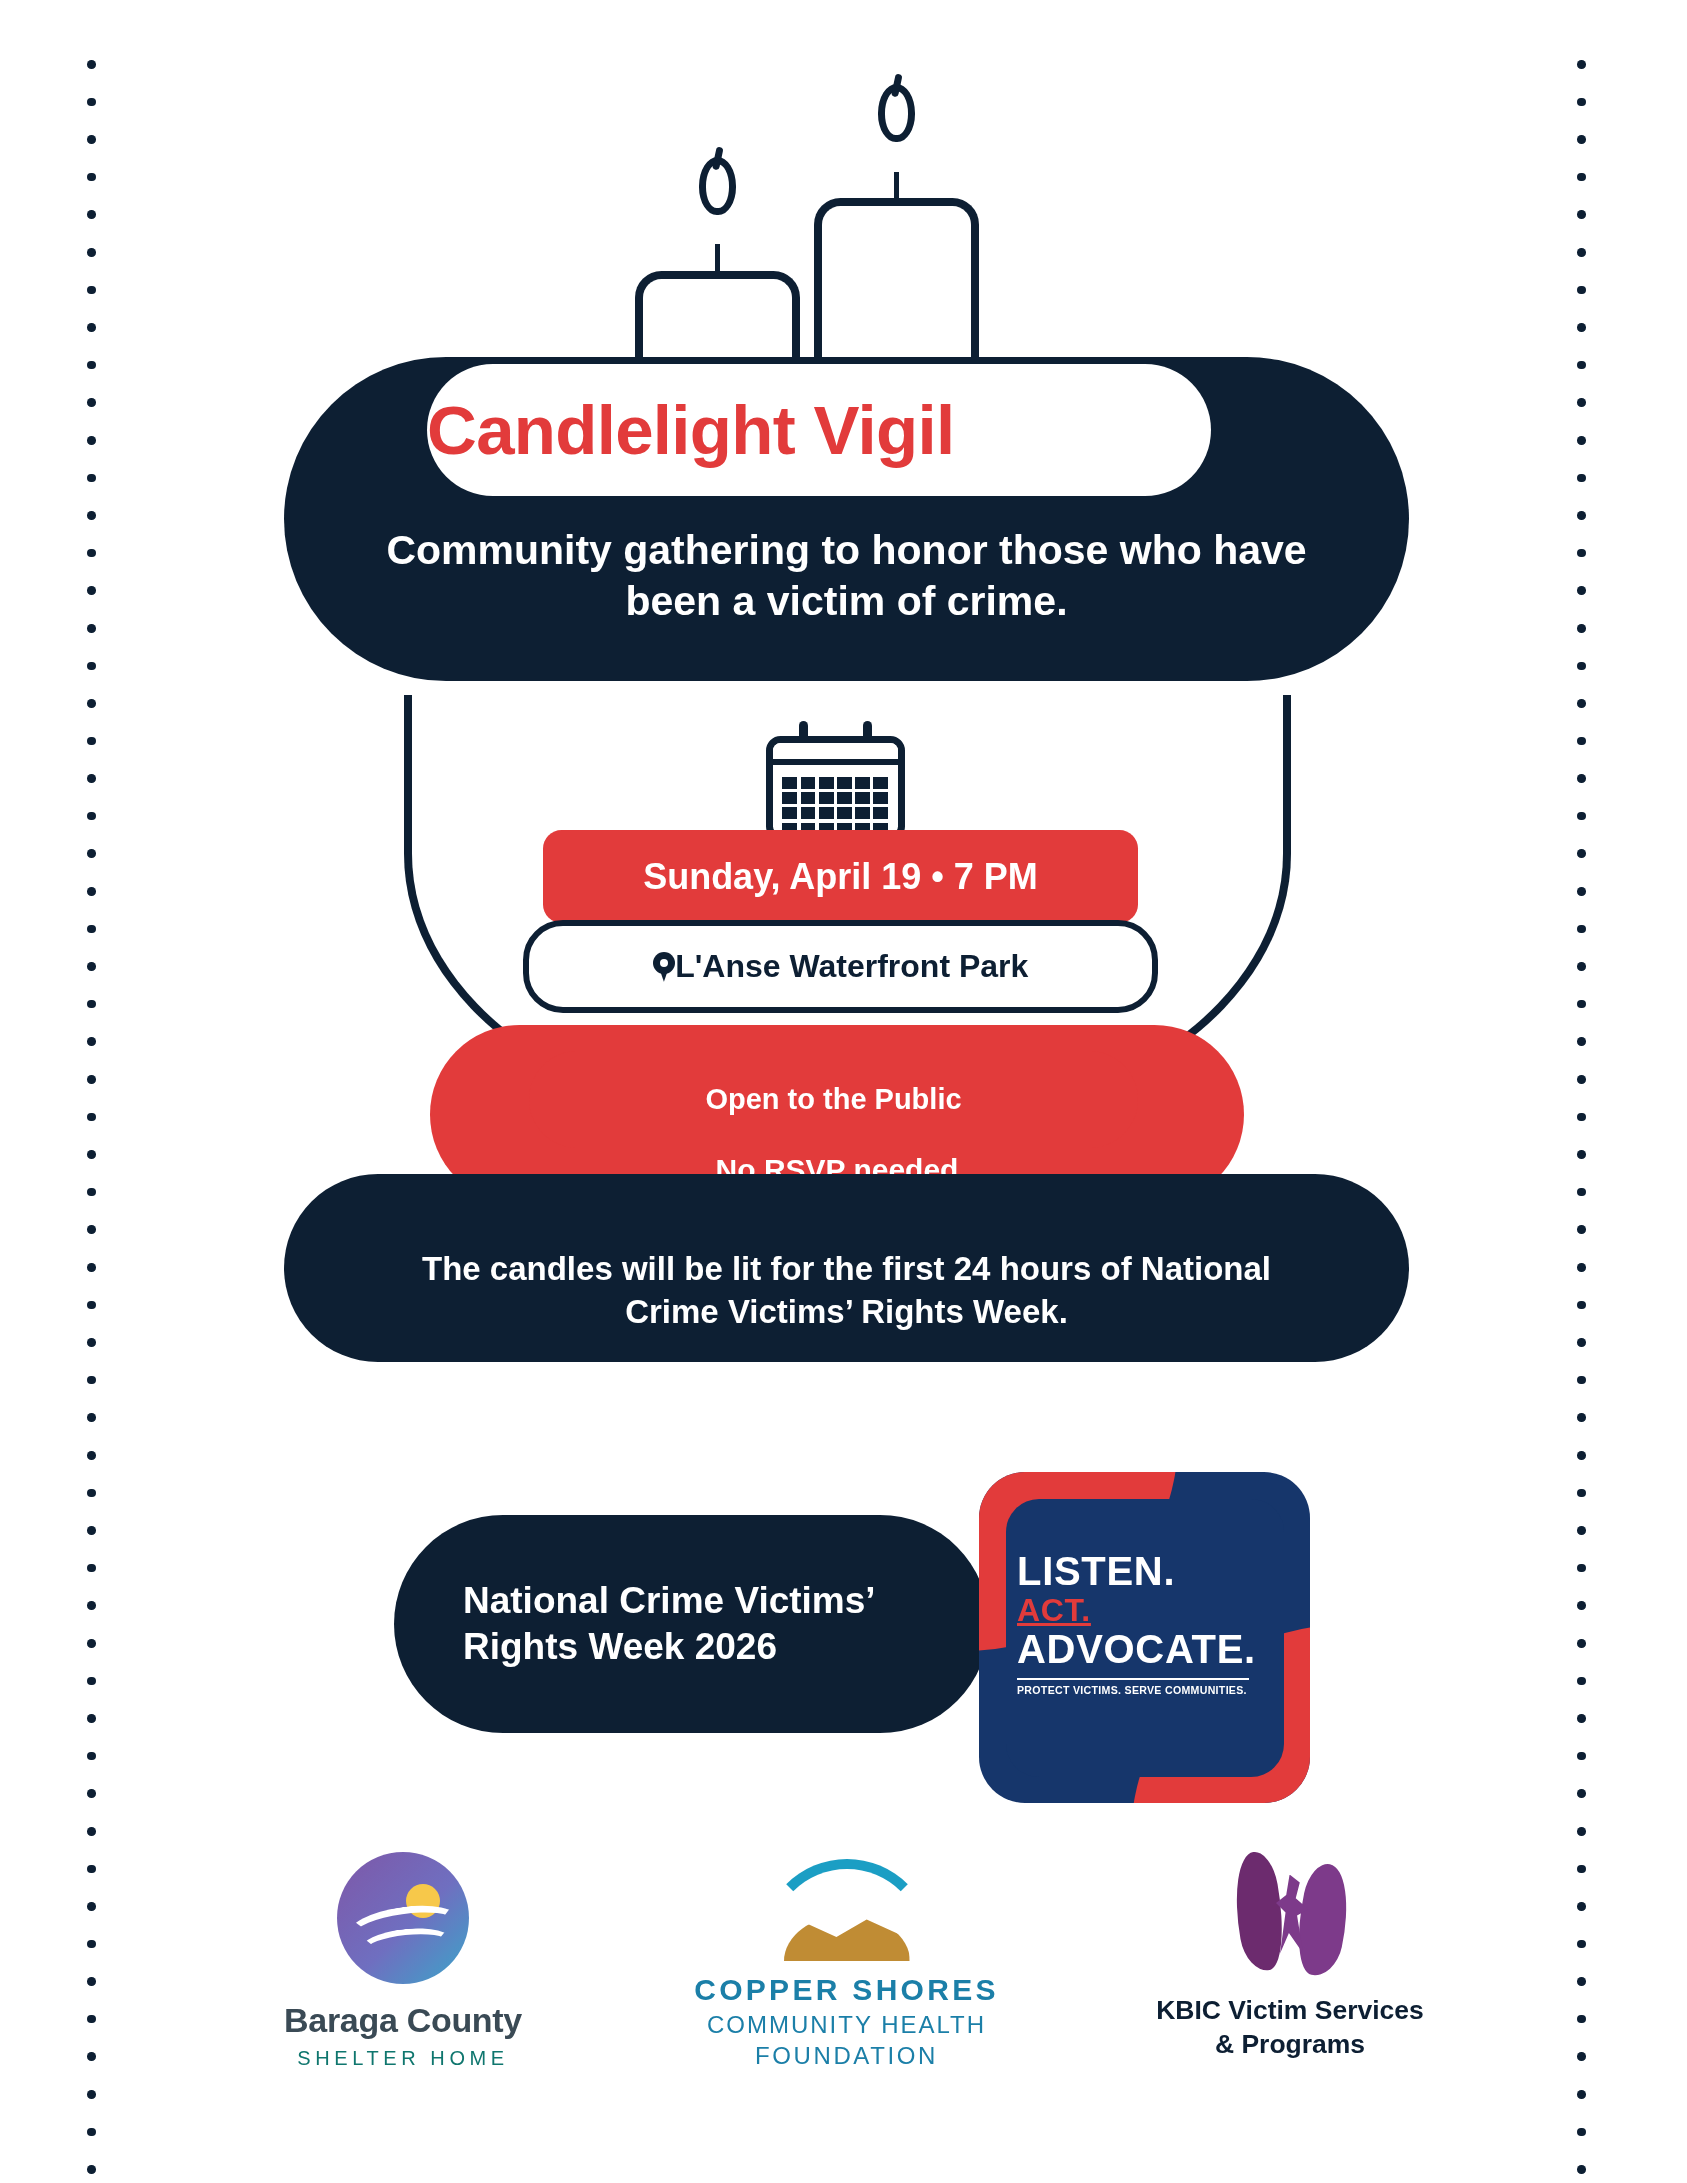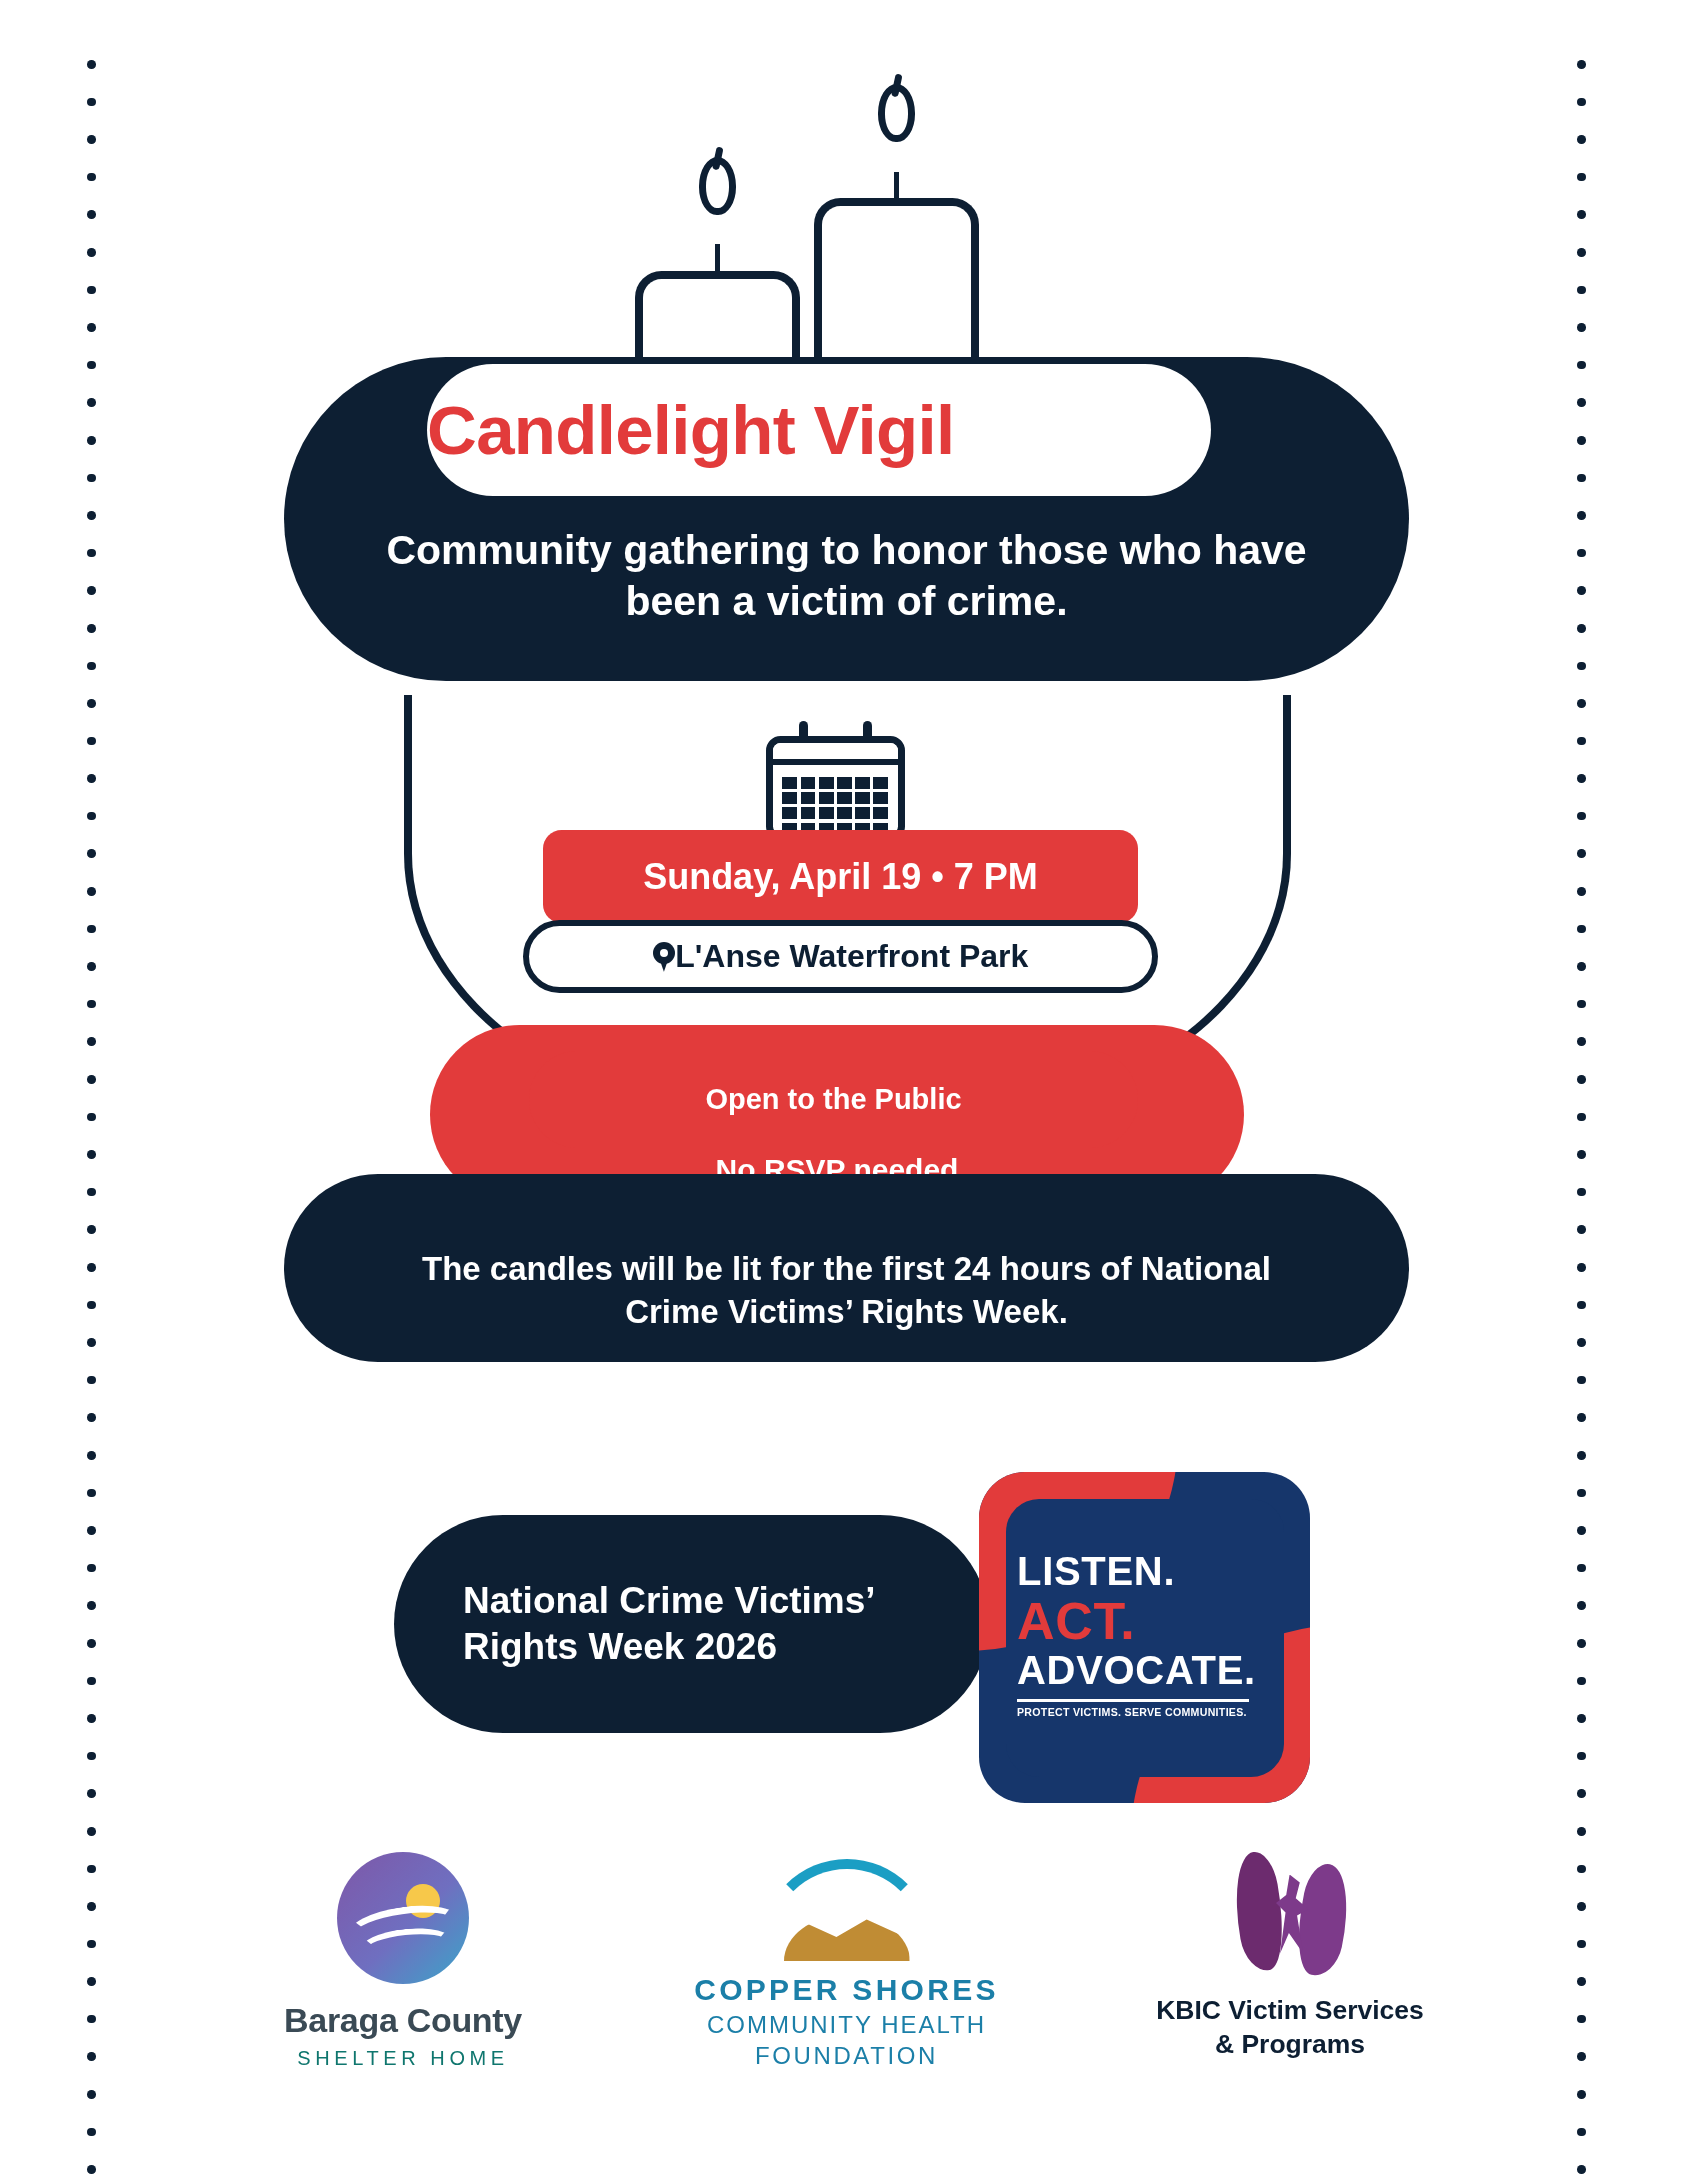--- a/index.html
+++ b/index.html
@@ -190,21 +190,21 @@
     left: 543px; top: 830px;
     width: 595px; height: 93px;
     border-radius: 18.5px;
     font-size: 36px;
     font-weight: bold;
   }
   
   .loc-chip {
     position: absolute;
     left: 523px; top: 920px;
-    width: 635px; height: 73px;
+    width: 635px; height: 93px;
     background: #ffffff;
     border: 6.6px solid #0d1f33;
     border-radius: 40px;
     display: flex; align-items: center; justify-content: center;
   }
   .loc-chip .pin {
     width: 22.5px; height: 30px;
     position: relative;
   }
   .loc-chip .pin::before {
@@ -336,21 +336,21 @@
   }
   .ncvrw-logo .words {
     position: absolute;
     left: 38px; top: 78px;
     width: 265px;
     color: #ffffff;
     font-weight: bold;
     line-height: 1.08;
   }
   .ncvrw-logo .w1 { font-size: 40px; letter-spacing: 0.7px; }
-  .ncvrw-logo .w2 { font-size: 52px; color: #e23b3b; letter-spacing: 0.7px; }
+  .ncvrw-logo .w2 { font-size: 32px; color: #e23b3b; letter-spacing: 0.7px; text-decoration: underline; }
   .ncvrw-logo .w3 { font-size: 40px; letter-spacing: 0.7px; }
   .ncvrw-logo .rule {
     margin-top: 6.6px;
     width: 232px; height: 2.6px; background: #ffffff;
   }
   .ncvrw-logo .tag {
     margin-top: 5.3px;
     font-size: 10.6px; letter-spacing: 0.3px;
     color: #ffffff;
   }

